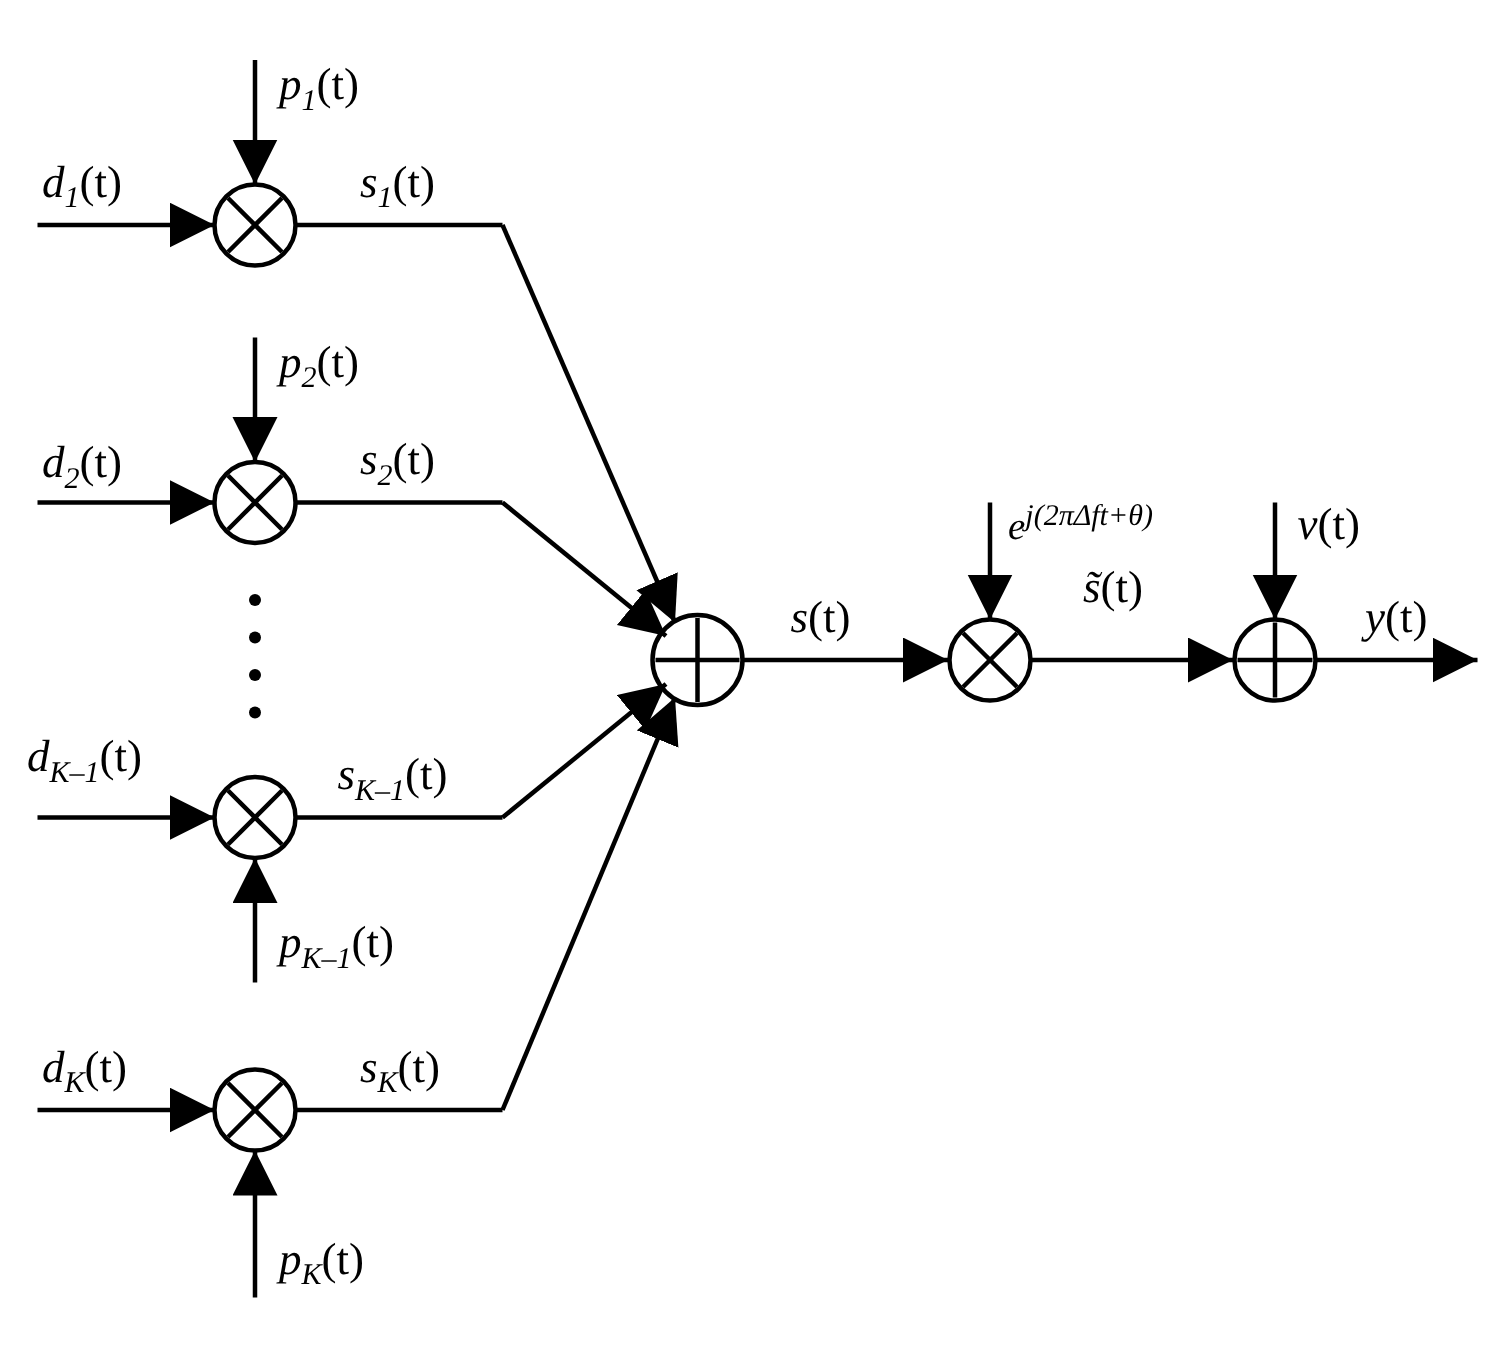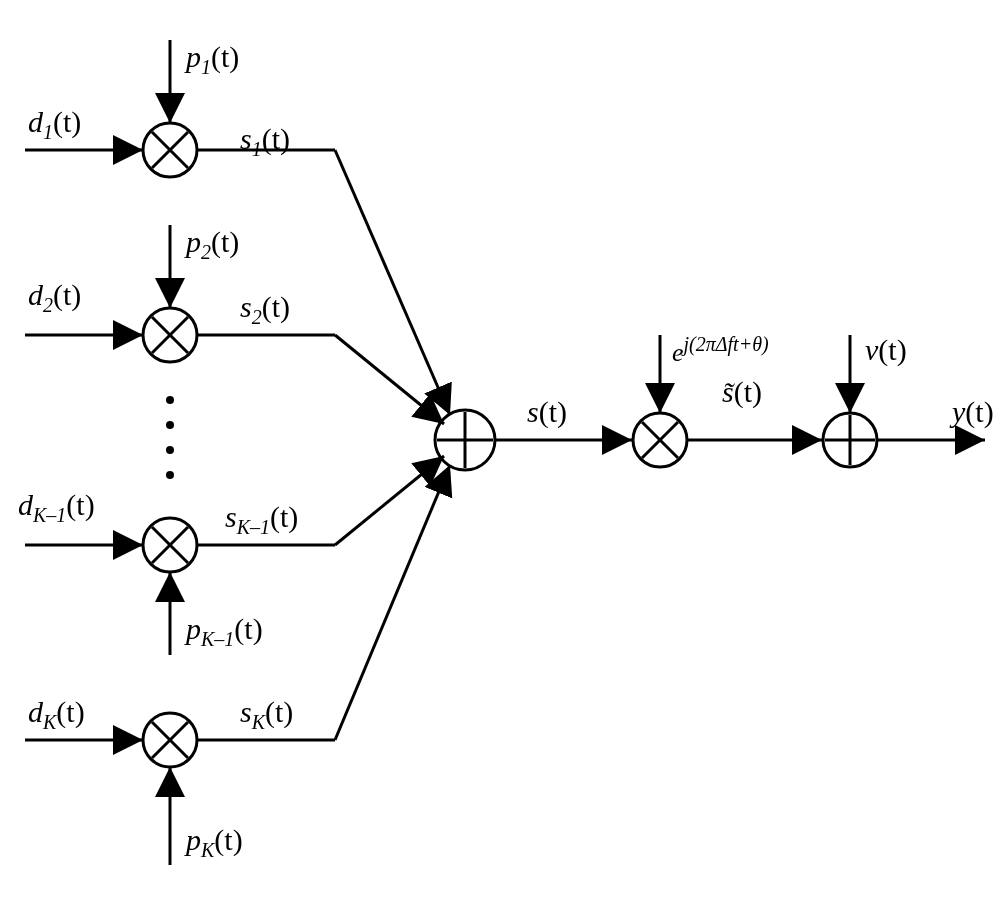--- a/index.html
+++ b/index.html
@@ -128,28 +128,28 @@
 <div class="dot" style="left:166px; top:421px;"></div>
 <div class="dot" style="left:166px; top:446px;"></div>
 <div class="dot" style="left:166px; top:471px;"></div>
 
 <div class="label" style="left:186px; top:40px;">
   <span>p</span><span class="sub">1</span><span style="font-style:normal">(t)</span>
 </div>
 <div class="label" style="left:28px; top:105px;">
   <span>d</span><span class="sub">1</span><span style="font-style:normal">(t)</span>
 </div>
-<div class="label" style="left:240px; top:122px;">
+<div class="label" style="left:240px; top:105px;">
   <span>s</span><span class="sub">1</span><span style="font-style:normal">(t)</span>
 </div>
 
 <div class="label" style="left:186px; top:225px;font-family:Liberation Serif, serif;">
   <span>p</span><span class="sub">2</span><span style="font-style:normal">(t)</span>
 </div>
-<div class="label" style="left:28px; top:278px;">
+<div class="label" style="left:28px; top:292px;">
   <span>d</span><span class="sub">2</span><span style="font-style:normal">(t)</span>
 </div>
 <div class="label" style="left:240px; top:290px;">
   <span>s</span><span class="sub">2</span><span style="font-style:normal">(t)</span>
 </div>
 
 <div class="label" style="left:18px; top:488px;">
   <span>d</span><span class="sub">K–1</span><span style="font-style:normal">(t)</span>
 </div>
 <div class="label" style="left:225px; top:500px;">
@@ -178,17 +178,17 @@
 </div>
 
 <div class="label" style="left:722px; top:375px;">
   <span>s̃</span><span style="font-style:normal">(t)</span>
 </div>
 
 <div class="label" style="left:865px; top:333px;">
   <span>v</span><span style="font-style:normal">(t)</span>
 </div>
 
-<div class="label" style="left:952px; top:395px;">
+<div class="label" style="left:910px; top:395px;">
   <span>y</span><span style="font-style:normal">(t)</span>
 </div>
 
 </div>
 
 </body></html>

